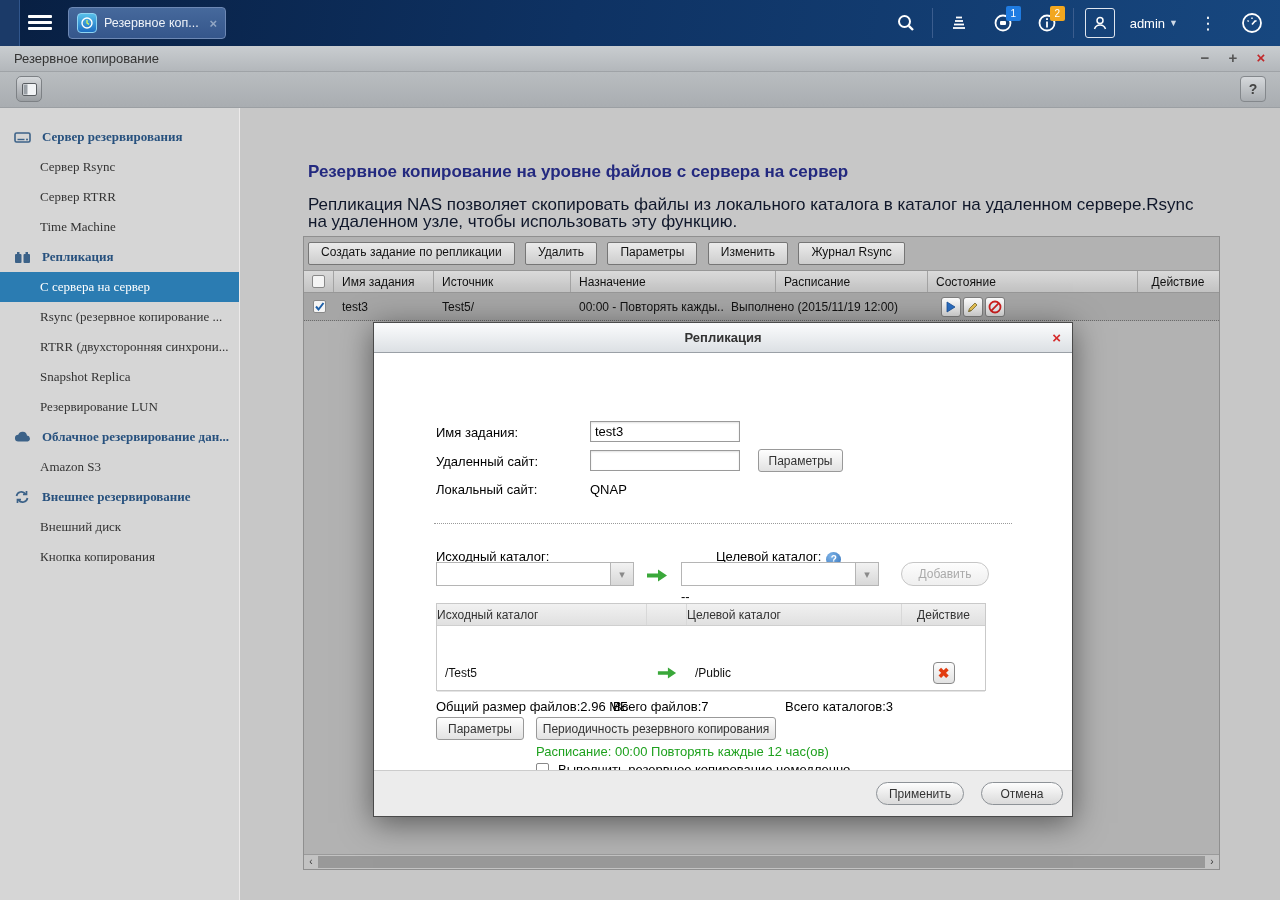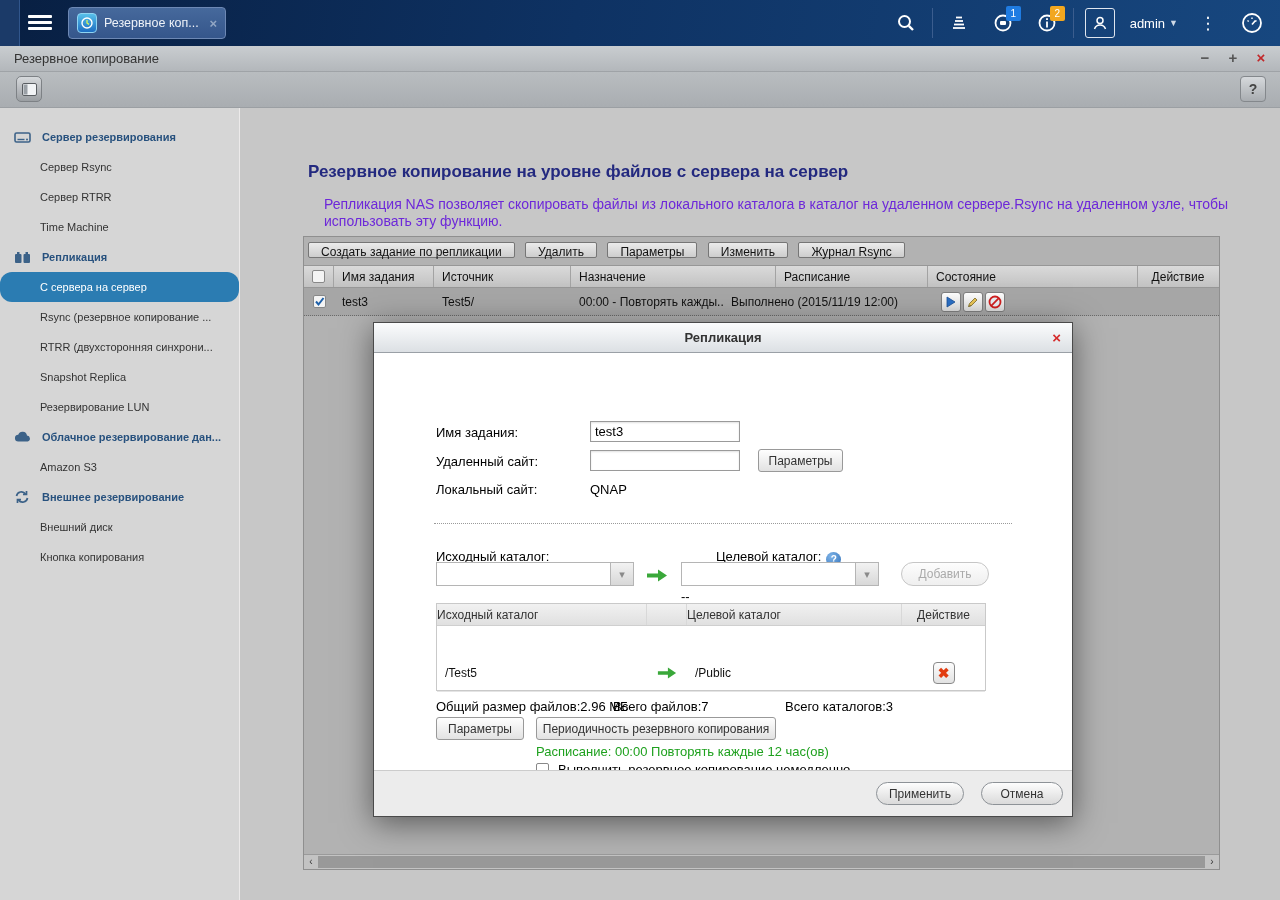--- a/index.html
+++ b/index.html
@@ -50,35 +50,35 @@
   .panel-toggle { position:absolute; left:16px; top:4px; width:26px; height:26px; border-radius:5px;
     background:linear-gradient(#d6d9dc,#9a9ea2); border:1px solid #7d8185;
     display:flex; align-items:center; justify-content:center; cursor:pointer; }
   .help-btn { position:absolute; right:14px; top:4px; width:26px; height:26px; border-radius:4px;
     background:linear-gradient(#d6d9dc,#a9adb1); border:1px solid #84888c; color:#444;
     font-size:14px; font-weight:bold; text-align:center; line-height:24px; cursor:pointer; }
 
   
   .sidebar { position:absolute; left:0; top:108px; width:240px; height:792px;
     background:#d6d6d6; border-right:1px solid #eceaea; }
-  .side-item { height:30px; display:flex; align-items:center; font-size:11px; color:#333;
-    padding-left:40px; cursor:pointer; white-space:nowrap; overflow:hidden; }
+  .side-item { height:30px; display:flex; align-items:center; font-size:13px; color:#333;
+    padding-left:40px; cursor:pointer; white-space:nowrap; overflow:hidden;font-family:Liberation Serif, serif; }
   .side-item.header { padding-left:14px; color:#27517e; font-weight:bold; }
   .side-item.header .s-icon { width:20px; margin-right:8px; display:flex; align-items:center; }
-  .side-item.selected { background:#2b7cb2; color:#fff;border-radius:12px; }
+  .side-item.selected { background:#2b7cb2; color:#fff; }
 
   
   .main { position:absolute; left:241px; top:108px; width:1039px; height:792px; background:#c7c7c7; }
   .main-title { position:absolute; left:67px; top:54px; font-size:17px; font-weight:bold; color:#23297f; }
-  .main-desc { position:absolute; left:83px; top:88px; width:908px; font-size:14px; color:#6d28d9; line-height:17px; }
+  .main-desc { position:absolute; left:67px; top:88px; width:908px; font-size:17px; color:#0f172a; line-height:17px; }
 
   .panel { position:absolute; left:62px; top:128px; width:917px; height:634px;
     background:#b2b2b2; border:1px solid #8f8f8f; }
   .panel-toolbar { padding:5px 4px; }
-  .pbtn { display:inline-block; height:16px; line-height:19px; padding:0 12px; margin-right:6px;
+  .pbtn { display:inline-block; height:23px; line-height:19px; padding:0 12px; margin-right:6px;
     font-size:12px; color:#111; background:linear-gradient(#ebebeb,#cdcdcd);
     border:1px solid #767676; border-radius:2px; cursor:pointer; }
   .grid-head { display:flex; height:23px; background:linear-gradient(#dadada,#c2c2c2);
     border-top:1px solid #979797; border-bottom:1px solid #979797; font-size:12px; color:#111; }
   .gh-cell { border-right:1px solid #a3a3a3; display:flex; align-items:center; padding-left:8px; }
   .grid-row { display:flex; height:28px; background:#a6a6a6; border-bottom:1px dotted #6b6b6b;
     font-size:12px; color:#111; }
   .gr-cell { display:flex; align-items:center; padding-left:8px; overflow:hidden; white-space:nowrap; }
   .c-check { width:30px; justify-content:center; padding-left:0; }
   .c-name { width:100px; } .c-src { width:137px; } .c-dst { width:205px; }

